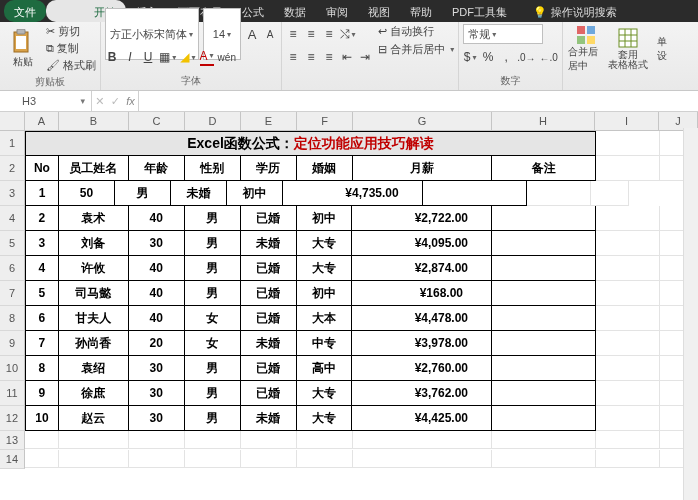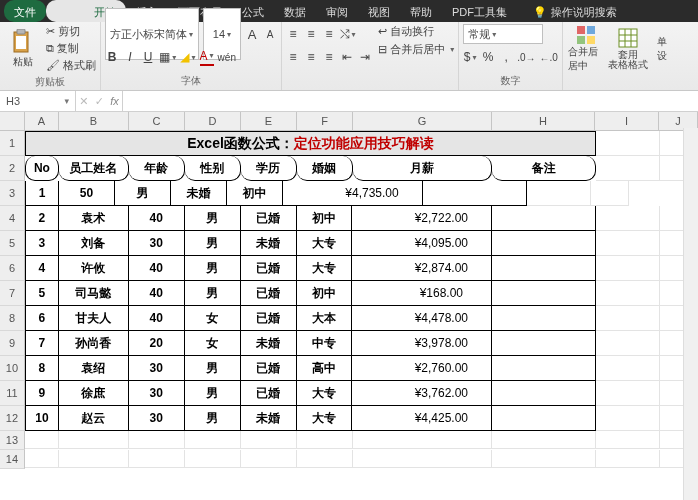--- a/index.html
+++ b/index.html
@@ -89,21 +89,21 @@
     border:1px solid #bfbfbf;background:#fff;height:18px;font-size:11px;
     width:70px;display:flex;align-items:center;padding:0 4px;
   }
   
   .fbar {
     height: 20px;
     display:flex;align-items:stretch;
     border-bottom:1px solid #d0d0d0;
     font-size:11px;
   }
-  .namebox { width:63px;border-right:1px solid #d0d0d0;display:flex;align-items:center;padding:0 6px;color:#555;}
+  .namebox { width:63px;border-right:1px solid #d0d0d0;display:flex;align-items:center;padding:0 6px;color:#555;margin-left:16px;}
   .namebox .dd { margin-left:auto;font-size:9px;color:#777;}
   .fx-icons { width:46px;display:flex;align-items:center;justify-content:space-around;border-right:1px solid #d0d0d0;color:#888;}
   .fx-input { flex:1;display:flex;align-items:center;padding:0 6px;color:#333;}
   
   .colhdr-row {
     height:18px;display:flex;border-bottom:1px solid #c5c5c5;font-size:11px;color:#555;background:#eee;
   }
   .corner { width:24px;border-right:1px solid #c5c5c5;background:#eee;}
   .colhdr { border-right:1px solid #c5c5c5;display:flex;align-items:center;justify-content:center;background:#eee;}
   .rowhdr { width:24px;border-right:1px solid #c5c5c5;border-bottom:1px solid #d8d8d8;display:flex;align-items:center;justify-content:center;font-size:11px;color:#555;background:#eee;}
@@ -116,22 +116,22 @@
     box-sizing:border-box;background:#fff;
   }
   
   .tb { border-right:1px solid #000;border-bottom:1px solid #000;}
   .tb-top { border-top:1px solid #000;}
   .tb-left { border-left:1px solid #000;}
   .yellow { background:#e5e5e5;}
   .title-cell { font-weight:bold;font-size:14px;}
   .title-pre { color:#000;}
   .title-red { color:#c00000;}
-  .hdr-cell { font-weight:bold;border-radius:10px;}
-  .money { font-weight:normal;padding-left:39px;}
+  .hdr-cell { font-weight:bold;}
+  .money { font-weight:bold;padding-left:39px;}
   .bold { font-weight:bold;}
   
   .cA{width:34px;} .cB{width:70px;} .cC{width:56px;} .cD{width:56px;} .cE{width:56px;}
   .cF{width:56px;} .cG{width:140px;} .cH{width:104px;} .cI{width:64px;} .cJ{width:38px;}
   .extra{flex:0 0 auto;}
   
   .vscroll {
     position:absolute; right:0; top:128px; bottom:0; width:14px;
     background:#f0f0f0; border-left:1px solid #ddd;
   }

